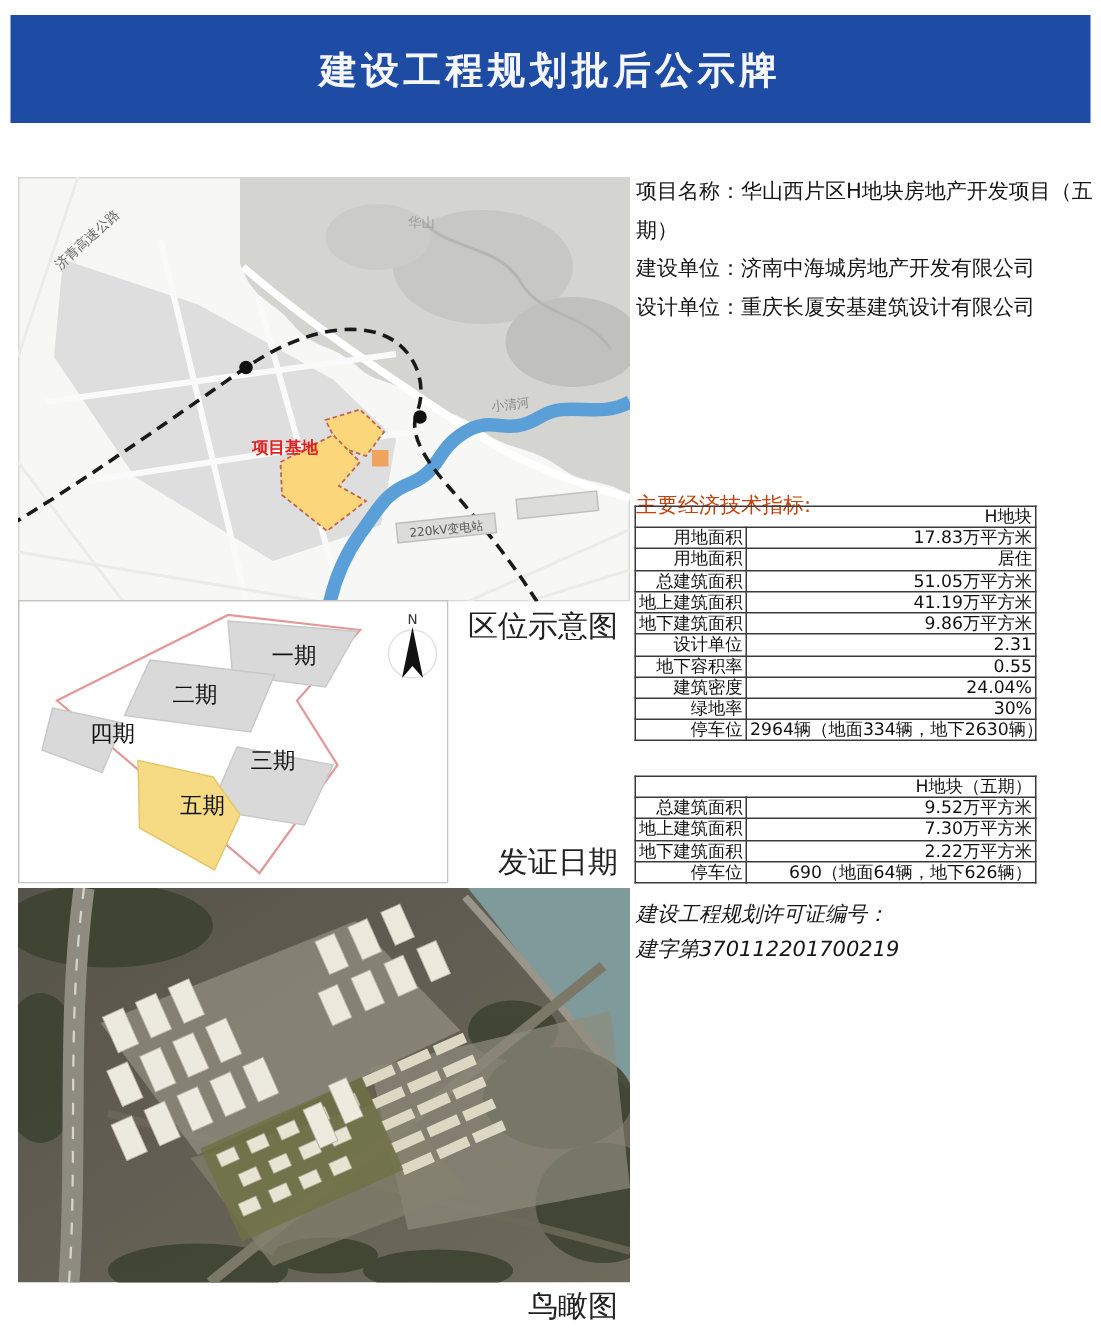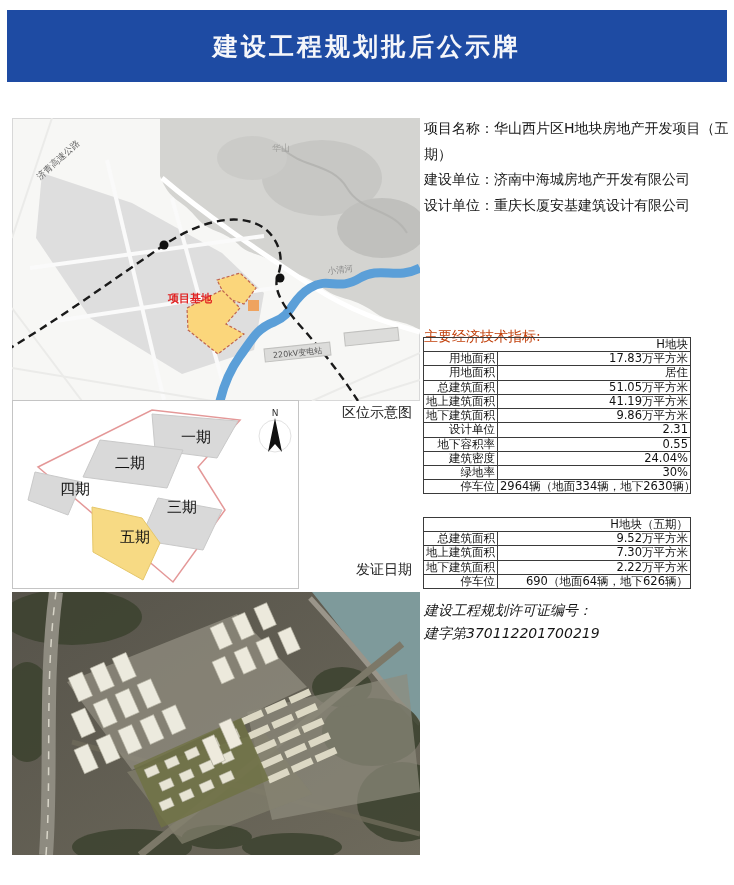--- a/index.html
+++ b/index.html
@@ -2,21 +2,21 @@
 <html><head>
 <meta charset="utf-8">
 <style>
   html,body{margin:0;padding:0;background:#fff;}
   .board{position:relative;width:734px;height:885px;background:#ffffff;
          font-family:"DejaVu Sans","Liberation Sans",sans-serif;color:#222;overflow:hidden;}
   .banner{position:absolute;left:7px;top:10px;width:720px;height:72px;background:#1e4ba3;
           display:flex;align-items:center;justify-content:center;}
   .banner-title{color:#f5f6fa;font-size:25px;font-weight:bold;letter-spacing:3px;}
   .img-frame{position:absolute;left:12px;}
-  .caption{position:absolute;left:240px;width:172px;text-align:right;font-size:14px;color:#222;}
+  .caption{position:absolute;left:240px;width:172px;text-align:right;font-size:20px;color:#222;}
   .info{position:absolute;left:424px;top:116px;width:306px;font-size:14px;line-height:25.5px;color:#161616;}
   .sec-title{position:absolute;left:424px;top:312px;font-size:14px;color:#c2410c;margin-top:16px;}
   table.ind{position:absolute;left:423px;border-collapse:collapse;width:268px;table-layout:fixed;}
   table.ind td{border:1px solid #3a3a3a;font-size:11.5px;height:12px;line-height:1.15;
                padding:0 2px;text-align:right;overflow:hidden;white-space:nowrap;color:#111;}
   table.ind td.hd{text-align:right;}
   table.ind col.c1{width:74px;}
   .permit{position:absolute;left:424px;top:599px;width:300px;font-size:14px;line-height:22.5px;color:#161616;font-style:italic;}
   svg text{font-family:"DejaVu Sans","Liberation Sans",sans-serif;}
 </style>
@@ -200,20 +200,21 @@
           <rect x="22" y="-8" width="13" height="9"></rect>
         <rect x="44" y="-8" width="13" height="9"></rect>
           <rect x="66" y="-8" width="13" height="9"></rect>
       </g>
     </g>
     <g transform="translate(190,148) rotate(-24)" fill="#eeeadd" stroke="#b5b2a4" stroke-width="0.6">
       <rect x="0" y="0" width="13" height="28"></rect>
         <rect x="22" y="-8" width="13" height="28"></rect>
     </g>
   </svg>
+  <div class="caption" style="top:857px">鸟瞰图</div>
 
   <div class="info">
     <div>项目名称：华山西片区H地块房地产开发项目（五期）</div>
     <div>建设单位：济南中海城房地产开发有限公司</div>
     <div>设计单位：重庆长厦安基建筑设计有限公司</div>
   </div>
 
   <div class="sec-title">主要经济技术指标:</div>
 
   <table class="ind" style="top:337px">

